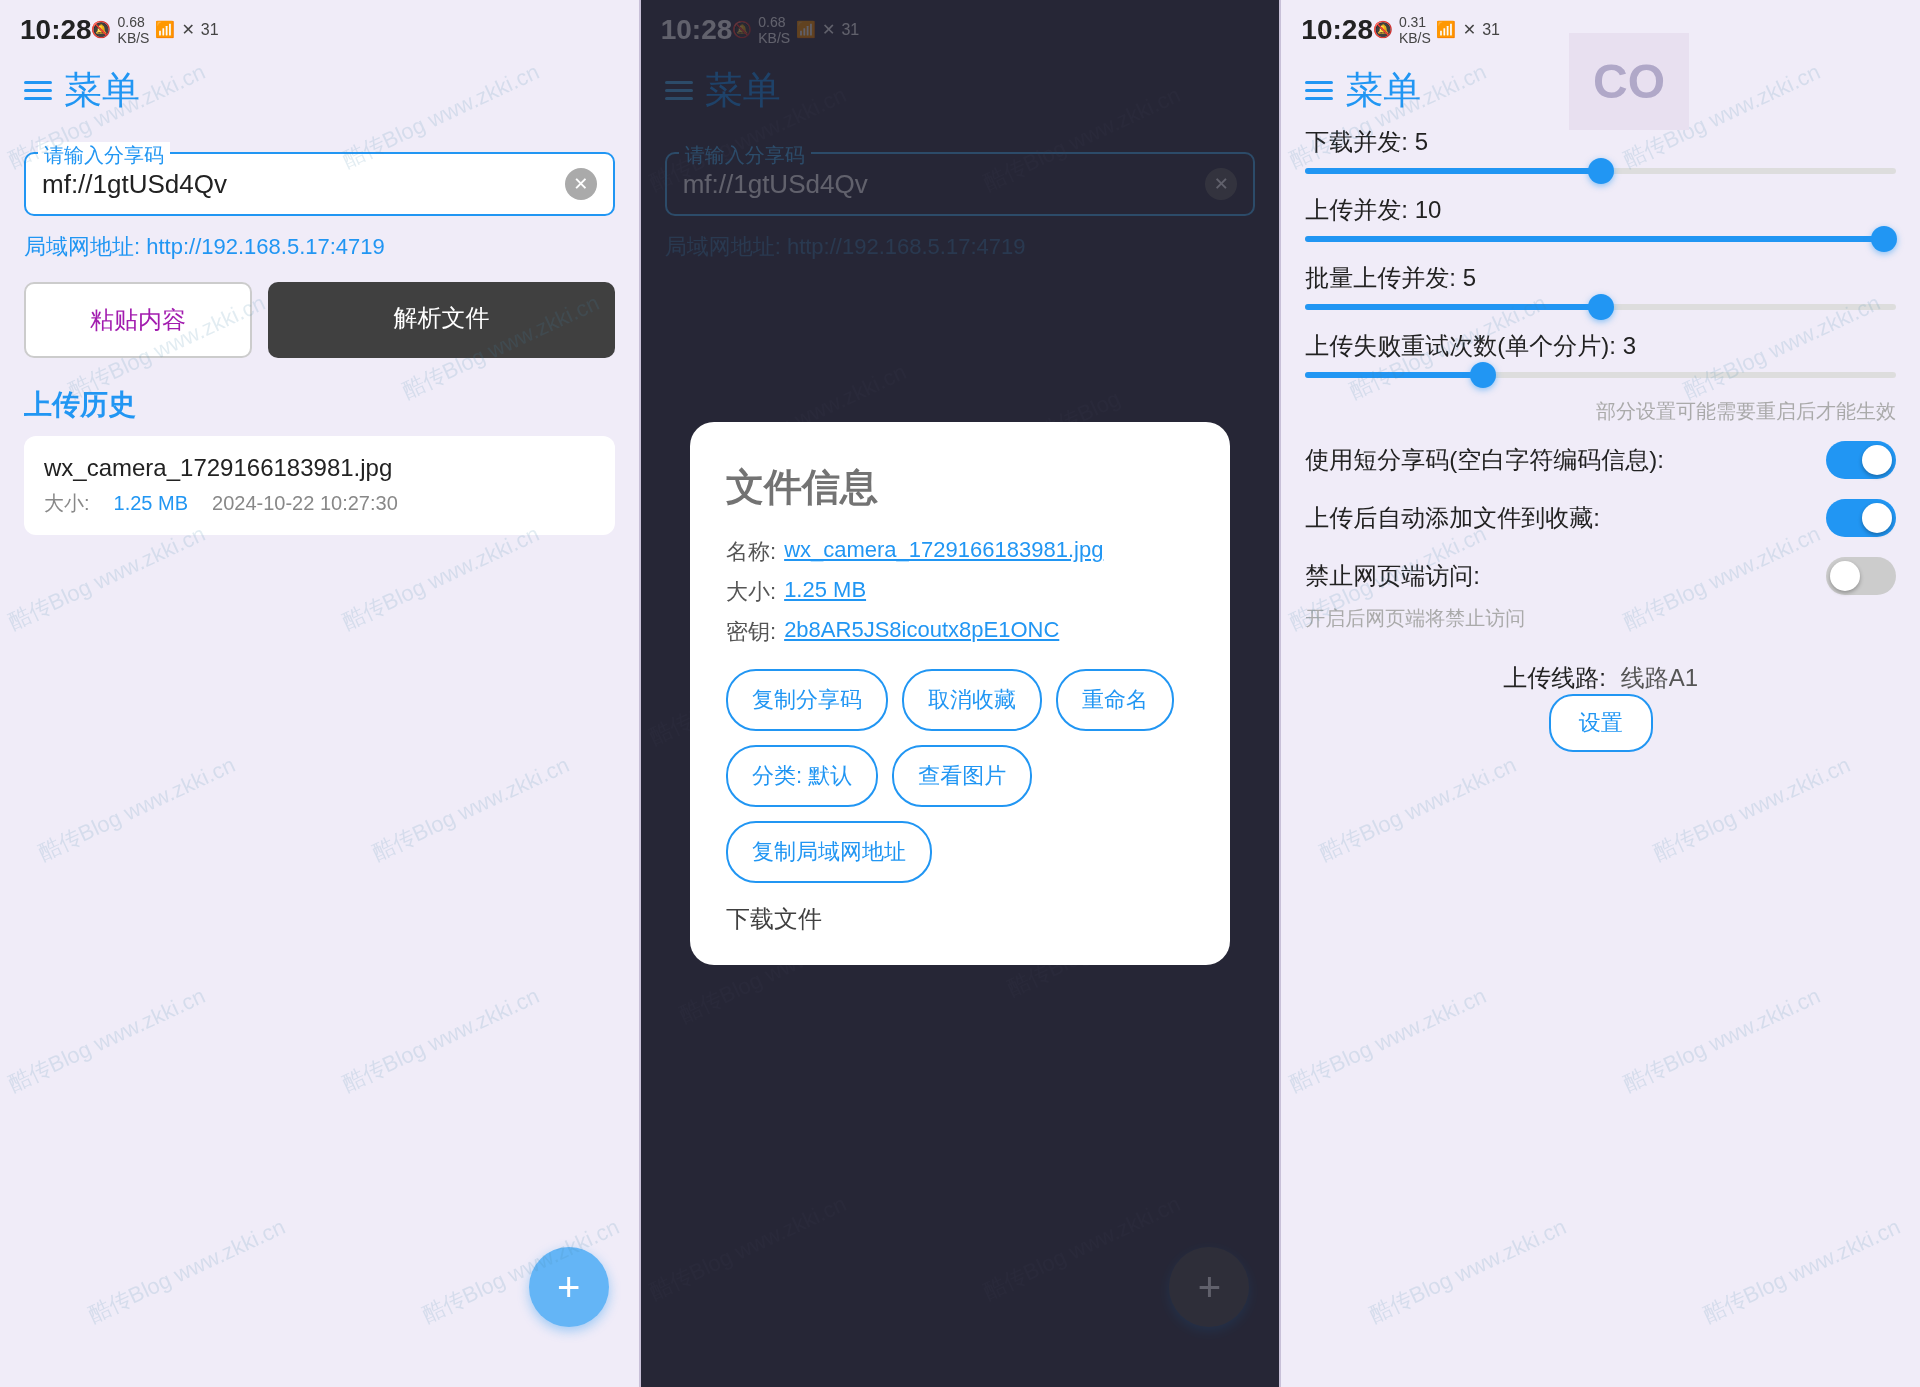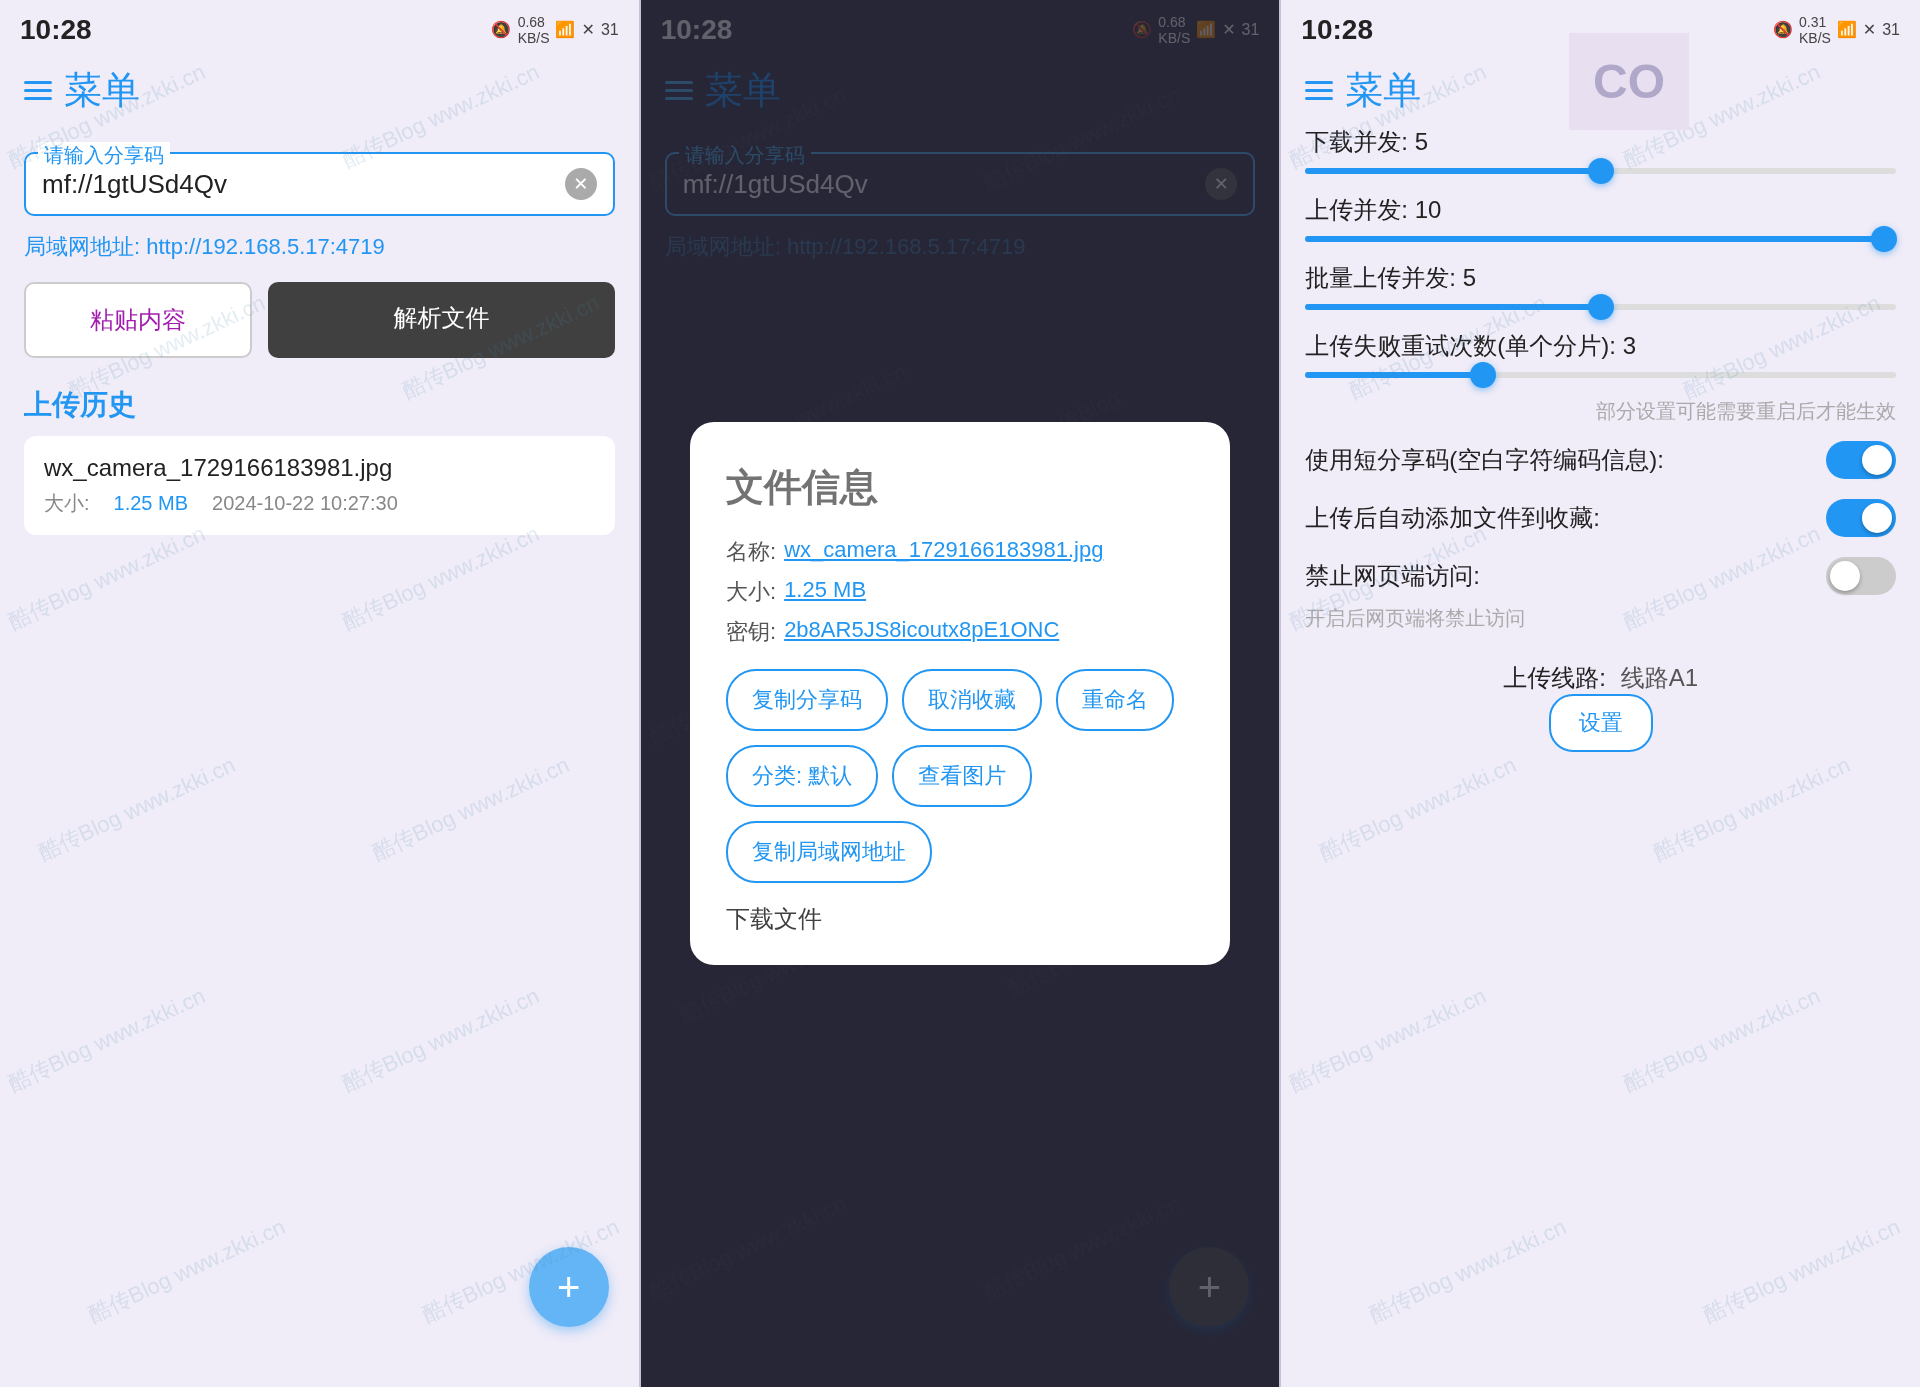--- a/index.html
+++ b/index.html
@@ -20,25 +20,24 @@
       background: #f0ecf8;
       position: relative;
       display: flex;
       flex-direction: column;
       overflow: hidden;
     }
 
     
     .status-bar {
       display: flex;
-      justify-content: space-between;
+      justify-content: flex-start;
       align-items: center;
       padding: 10px 20px 6px;
       height: 55px;
-      gap: 20px;
     }
     .status-time {
       font-size: 28px;
       font-weight: 600;
       color: #222;
     }
     .status-time.light { color: #222; }
     .status-time.dark { color: #fff; }
     .status-icons {
       display: flex;

